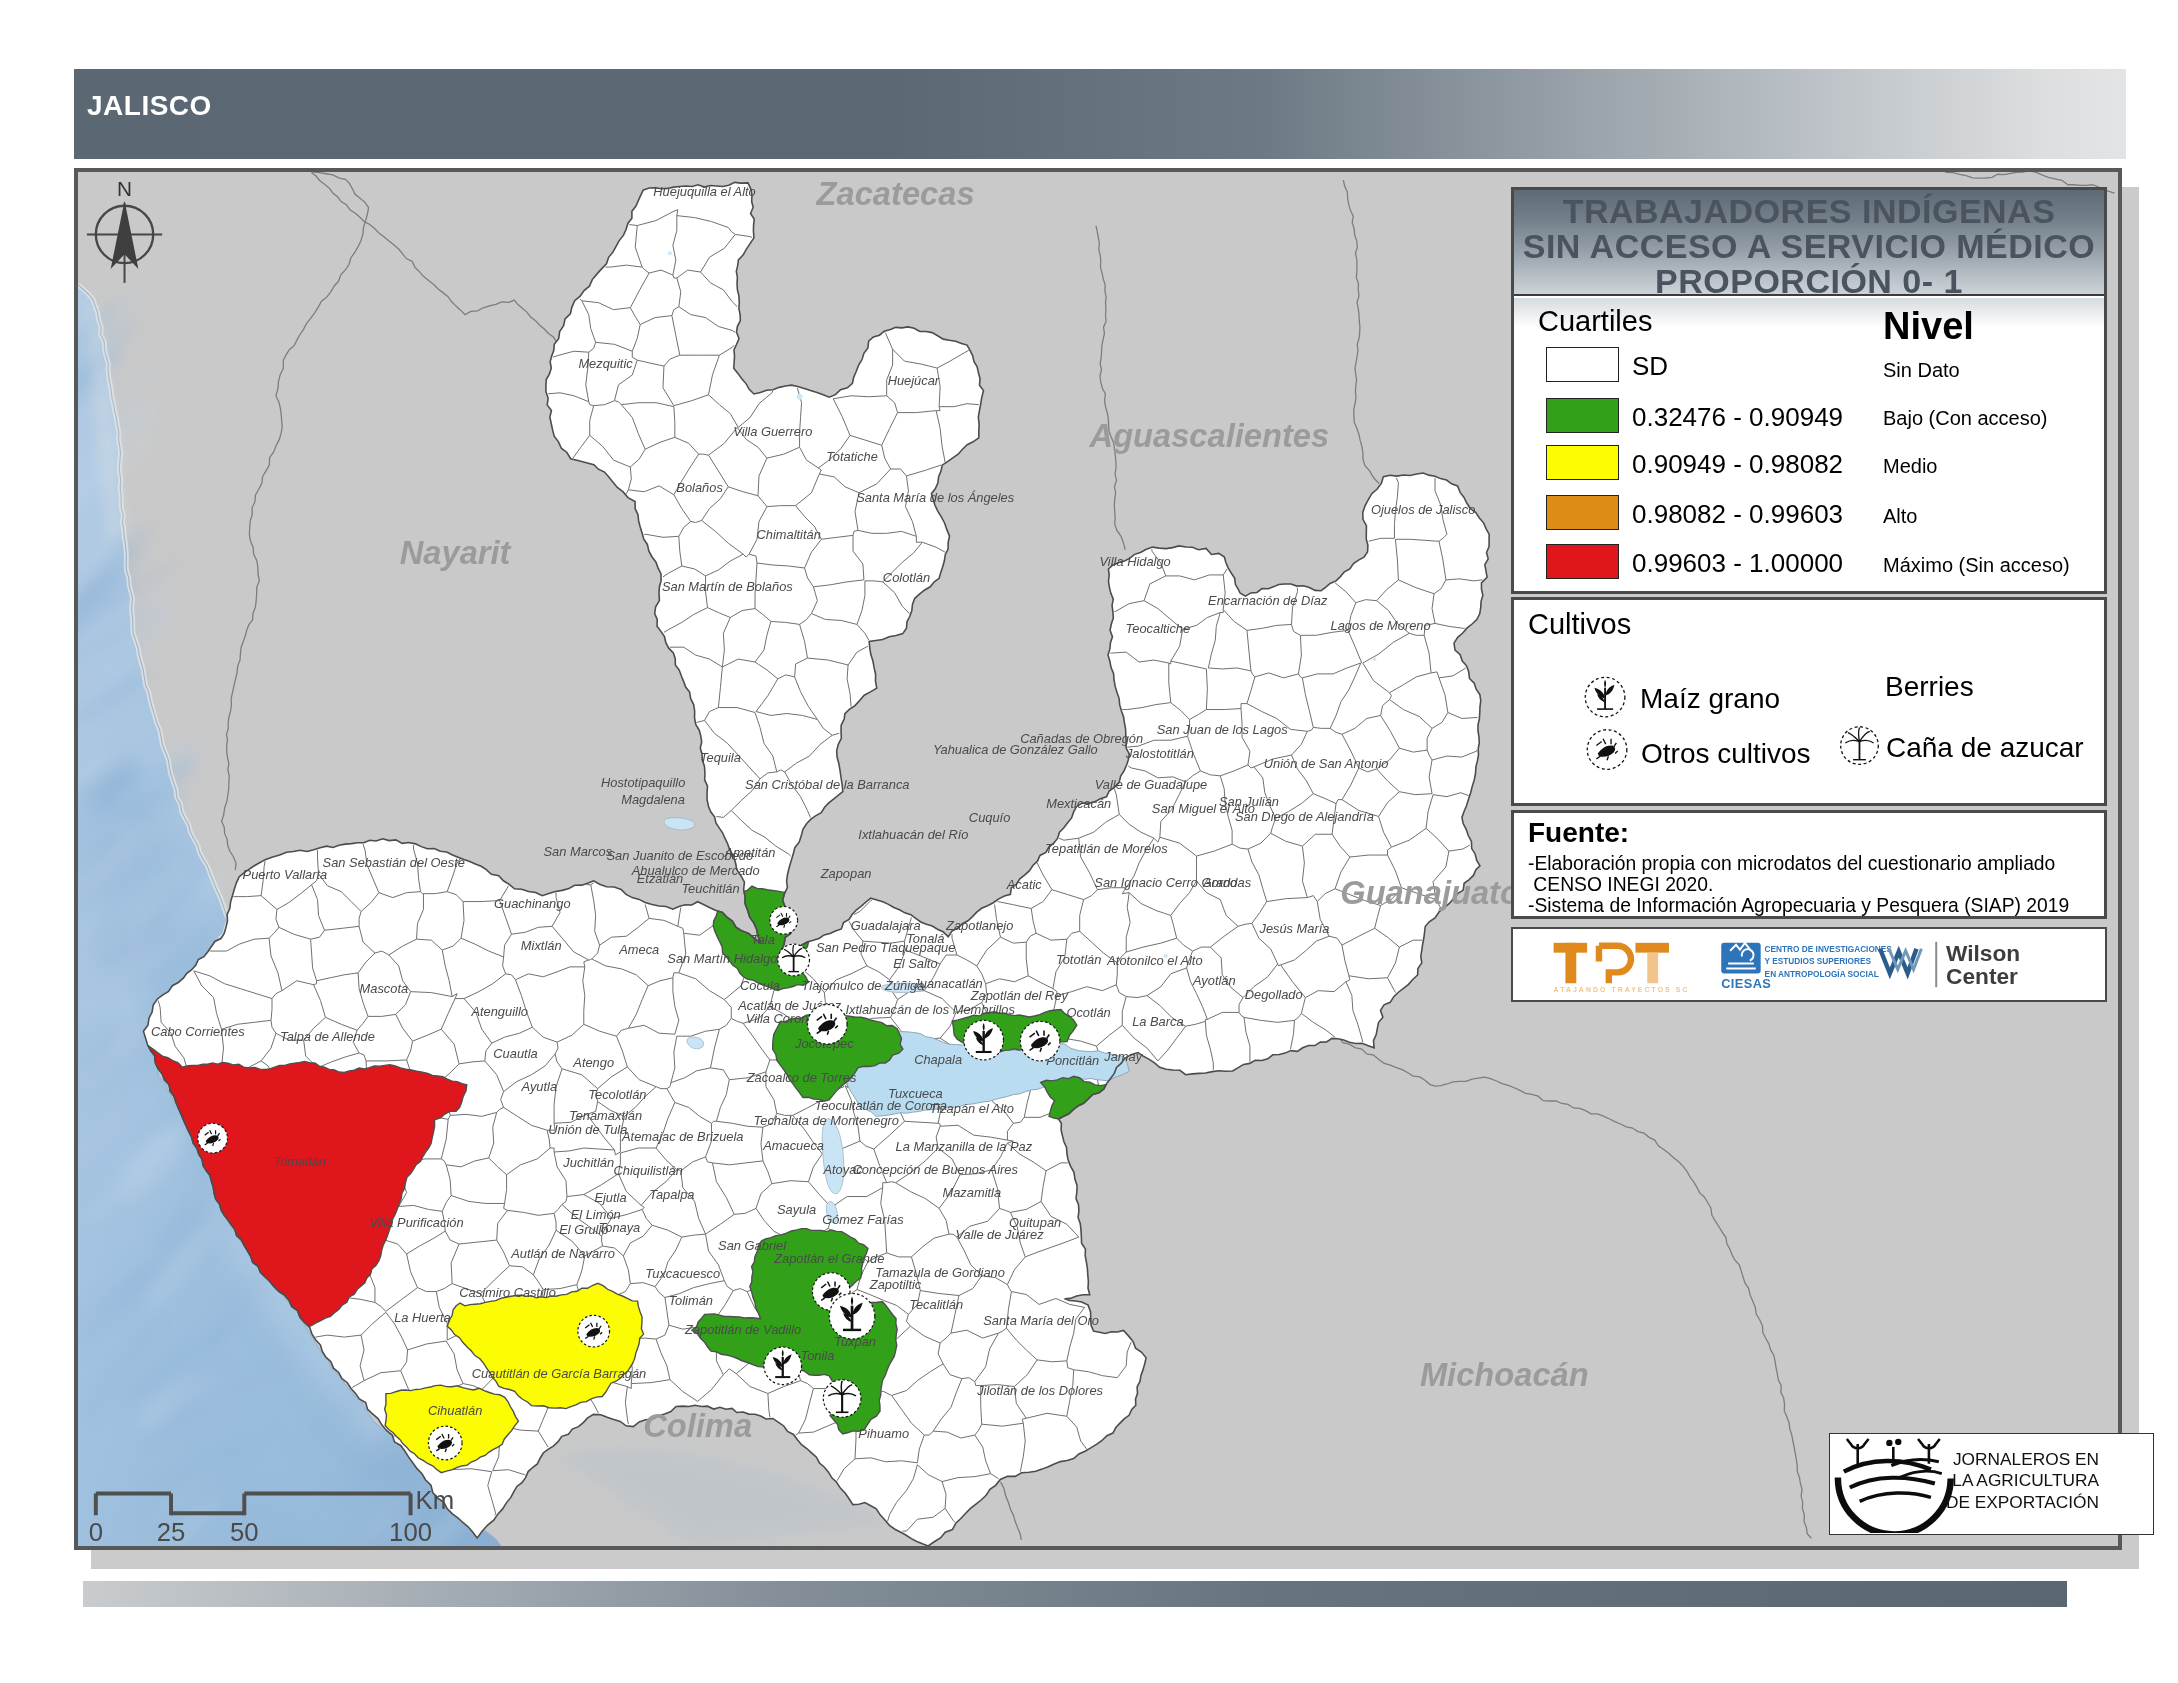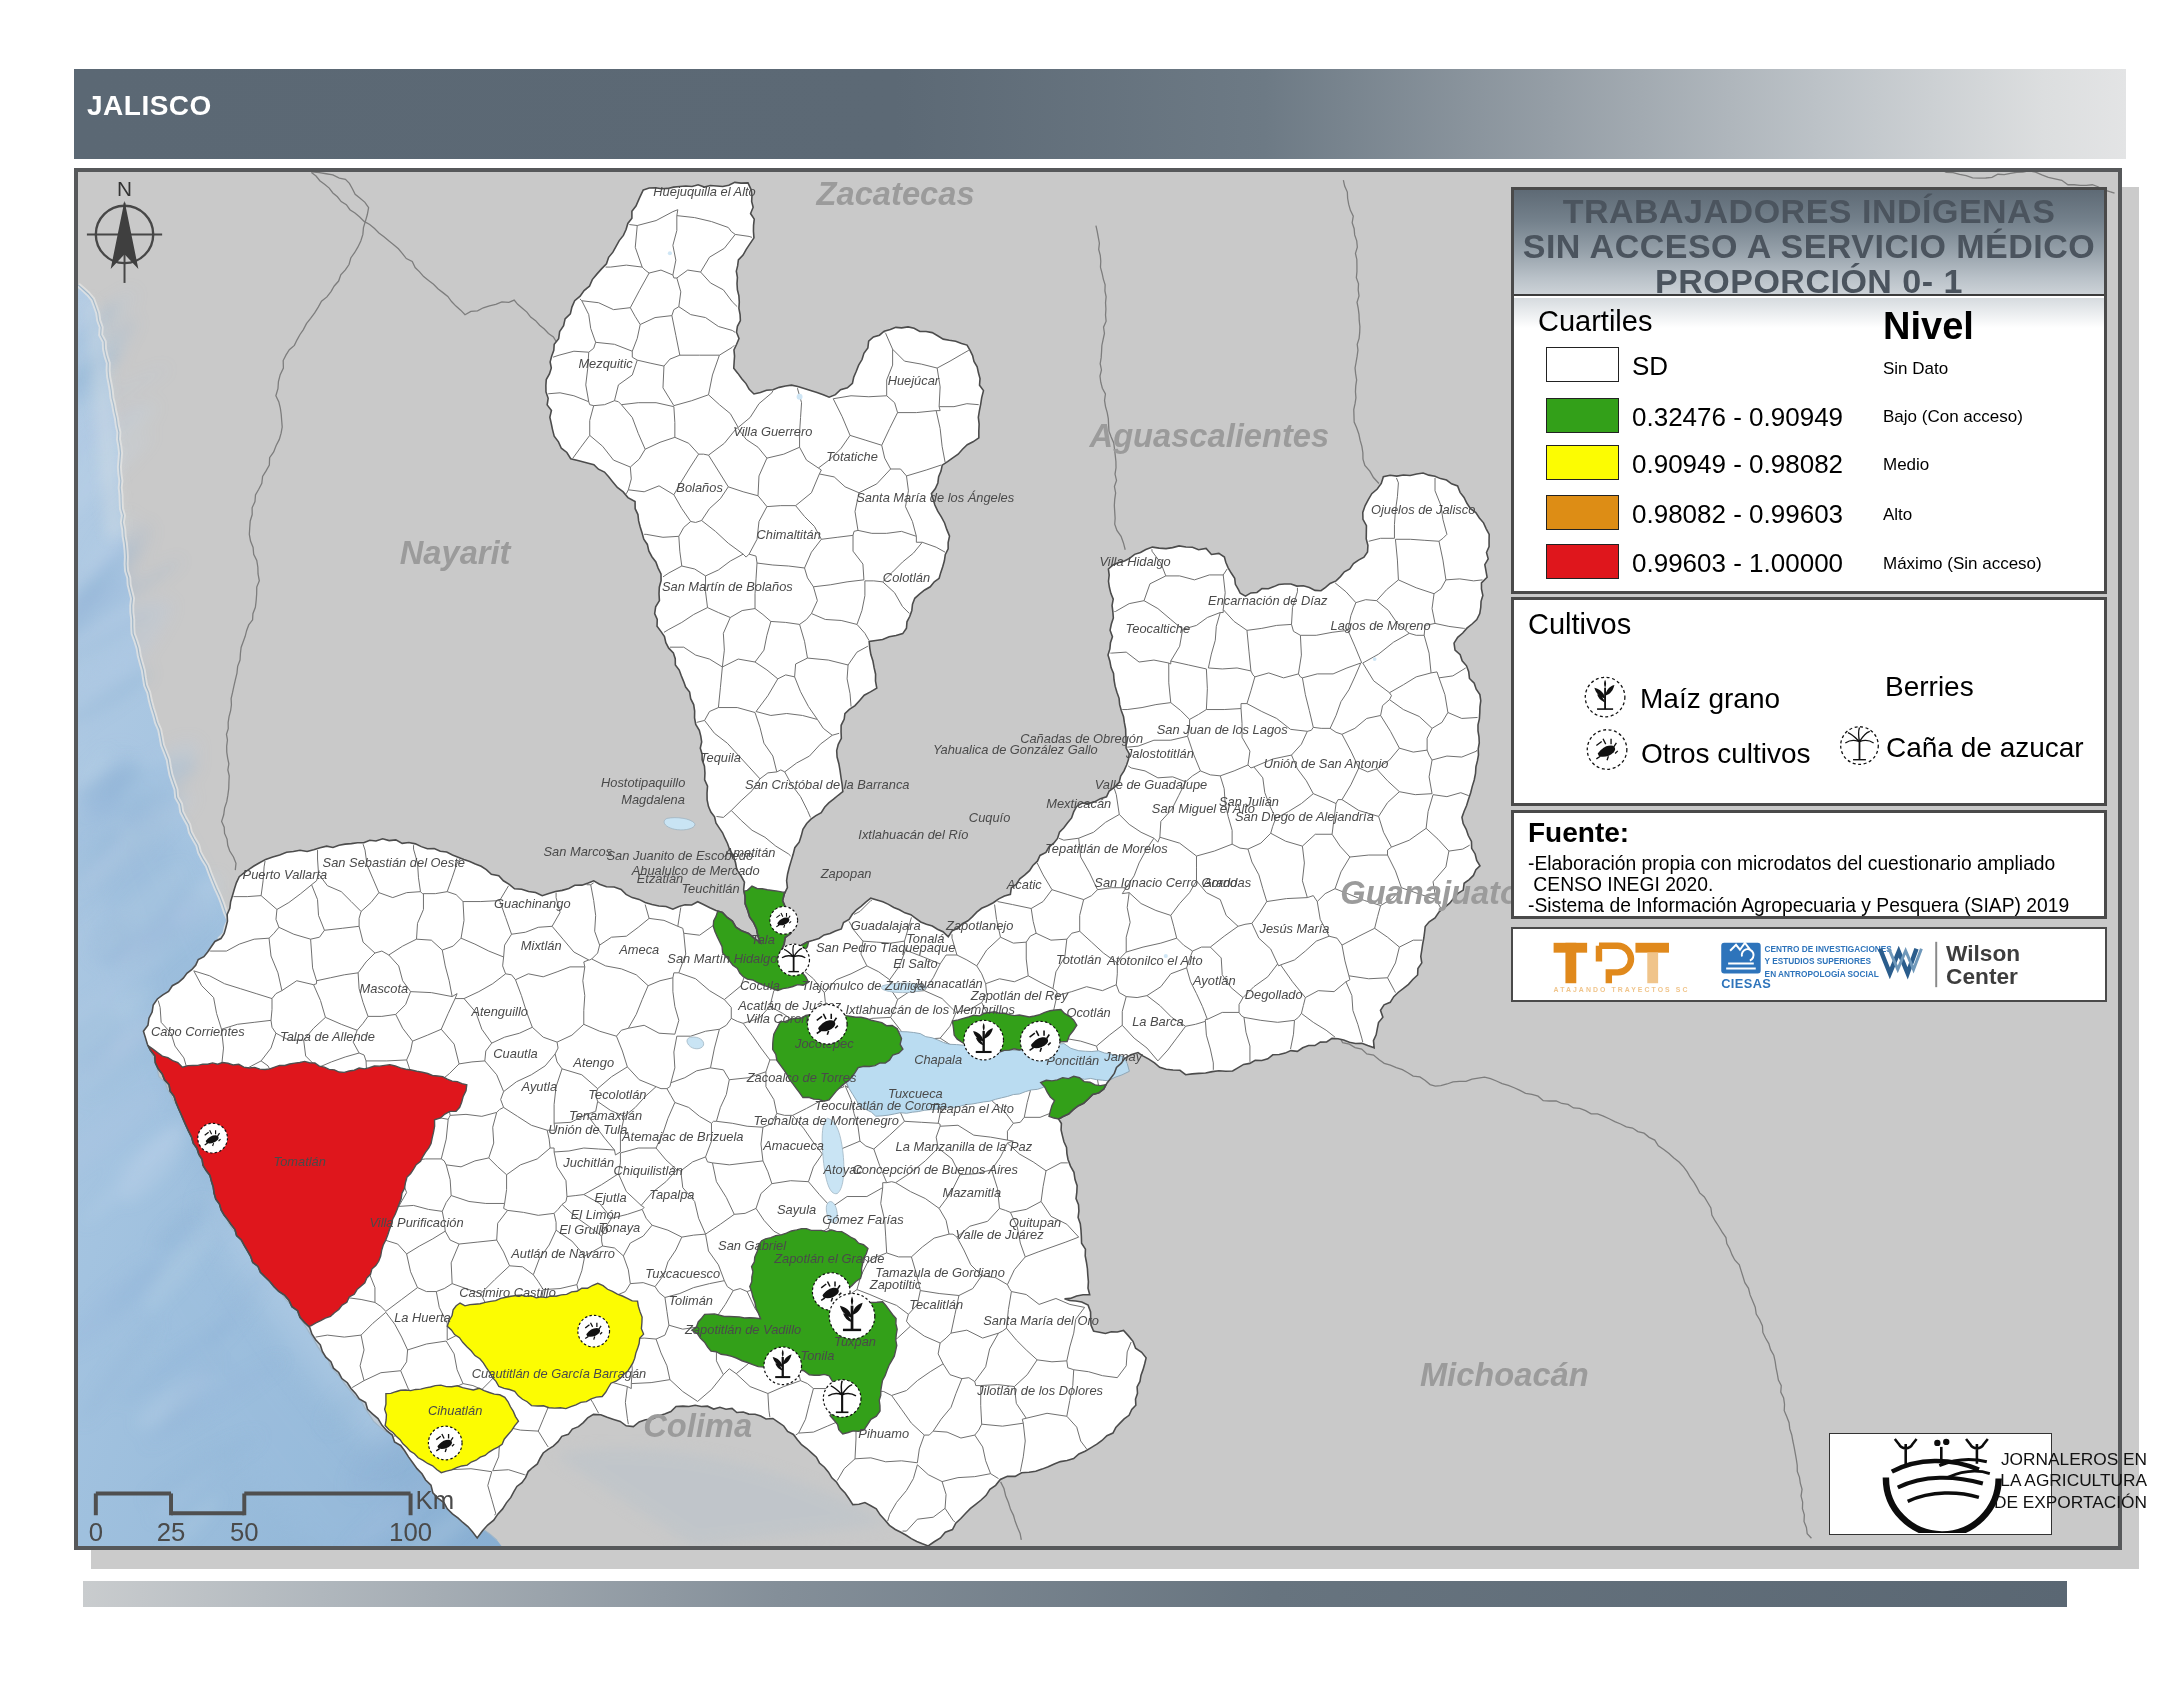--- a/index.html
+++ b/index.html
@@ -12,27 +12,27 @@
  box-shadow:17px 19px 0 #cbcbcb; }
 .panel { background:#fff; border:3px solid #4a4a4a; }
 #leg1 { left:1511px; top:187px; width:596px; height:407px; }
 #leghead { position:absolute; left:0; top:0; right:0; height:106px; border-bottom:2px solid #3c3c3c;
  background:linear-gradient(180deg,#5e6a75 0%,#74818c 30%,#97a2ab 60%,#bac2c9 85%,#ccd2d7 100%);
  text-align:center; color:#4b545e; font-weight:bold; font-size:34px; line-height:35px; letter-spacing:0.5px; padding-top:4px; }
 #legfade { position:absolute; left:0; top:108px; right:0; height:30px;
  background:linear-gradient(180deg,#d6dbdf 0%,#ffffff 100%); }
 .swatch { position:absolute; left:32px; width:73px; height:35px; border:1.5px solid #222; }
 .qlab { position:absolute; left:118px; font-size:26px; color:#000; white-space:nowrap; }
-.nlab { position:absolute; left:369px; font-size:17px; color:#000; white-space:nowrap; }
+.nlab { position:absolute; left:369px; font-size:20px; color:#000; white-space:nowrap; }
 #leg2 { left:1511px; top:597px; width:596px; height:209px; }
 #leg3 { left:1511px; top:810px; width:596px; height:109px; }
 #leg4 { left:1511px; top:927px; width:596px; height:75px; border-width:2px; }
 #bottombar { left:83px; top:1581px; width:1984px; height:26px;
  background:linear-gradient(90deg,#c9ccce 0%,#b0b7bd 12%,#848f99 35%,#67747f 60%,#5a6773 100%); }
-#jorna { left:1829px; top:1433px; width:223px; height:102px; background:#fff; border:1.5px solid #333;padding-left:48px; }
+#jorna { left:1829px; top:1433px; width:325px; height:102px; background:#fff; border:1.5px solid #333; }
 </style></head><body>
 <div class="abs" id="titlebar">
     <div class="t1">JALISCO</div>
   </div>
 <div class="abs" id="mapframe"><svg width="2040" height="1374" viewBox="79 174 2061 1388">
       <rect x="79" y="174" width="2061" height="1388" fill="#c9c9c9"></rect>
       <defs>
 <linearGradient id="og" x1="0" y1="0" x2="1" y2="1">
  <stop offset="0" stop-color="#b4cce4"></stop>
           <stop offset="0.4" stop-color="#a3c3e0"></stop>

